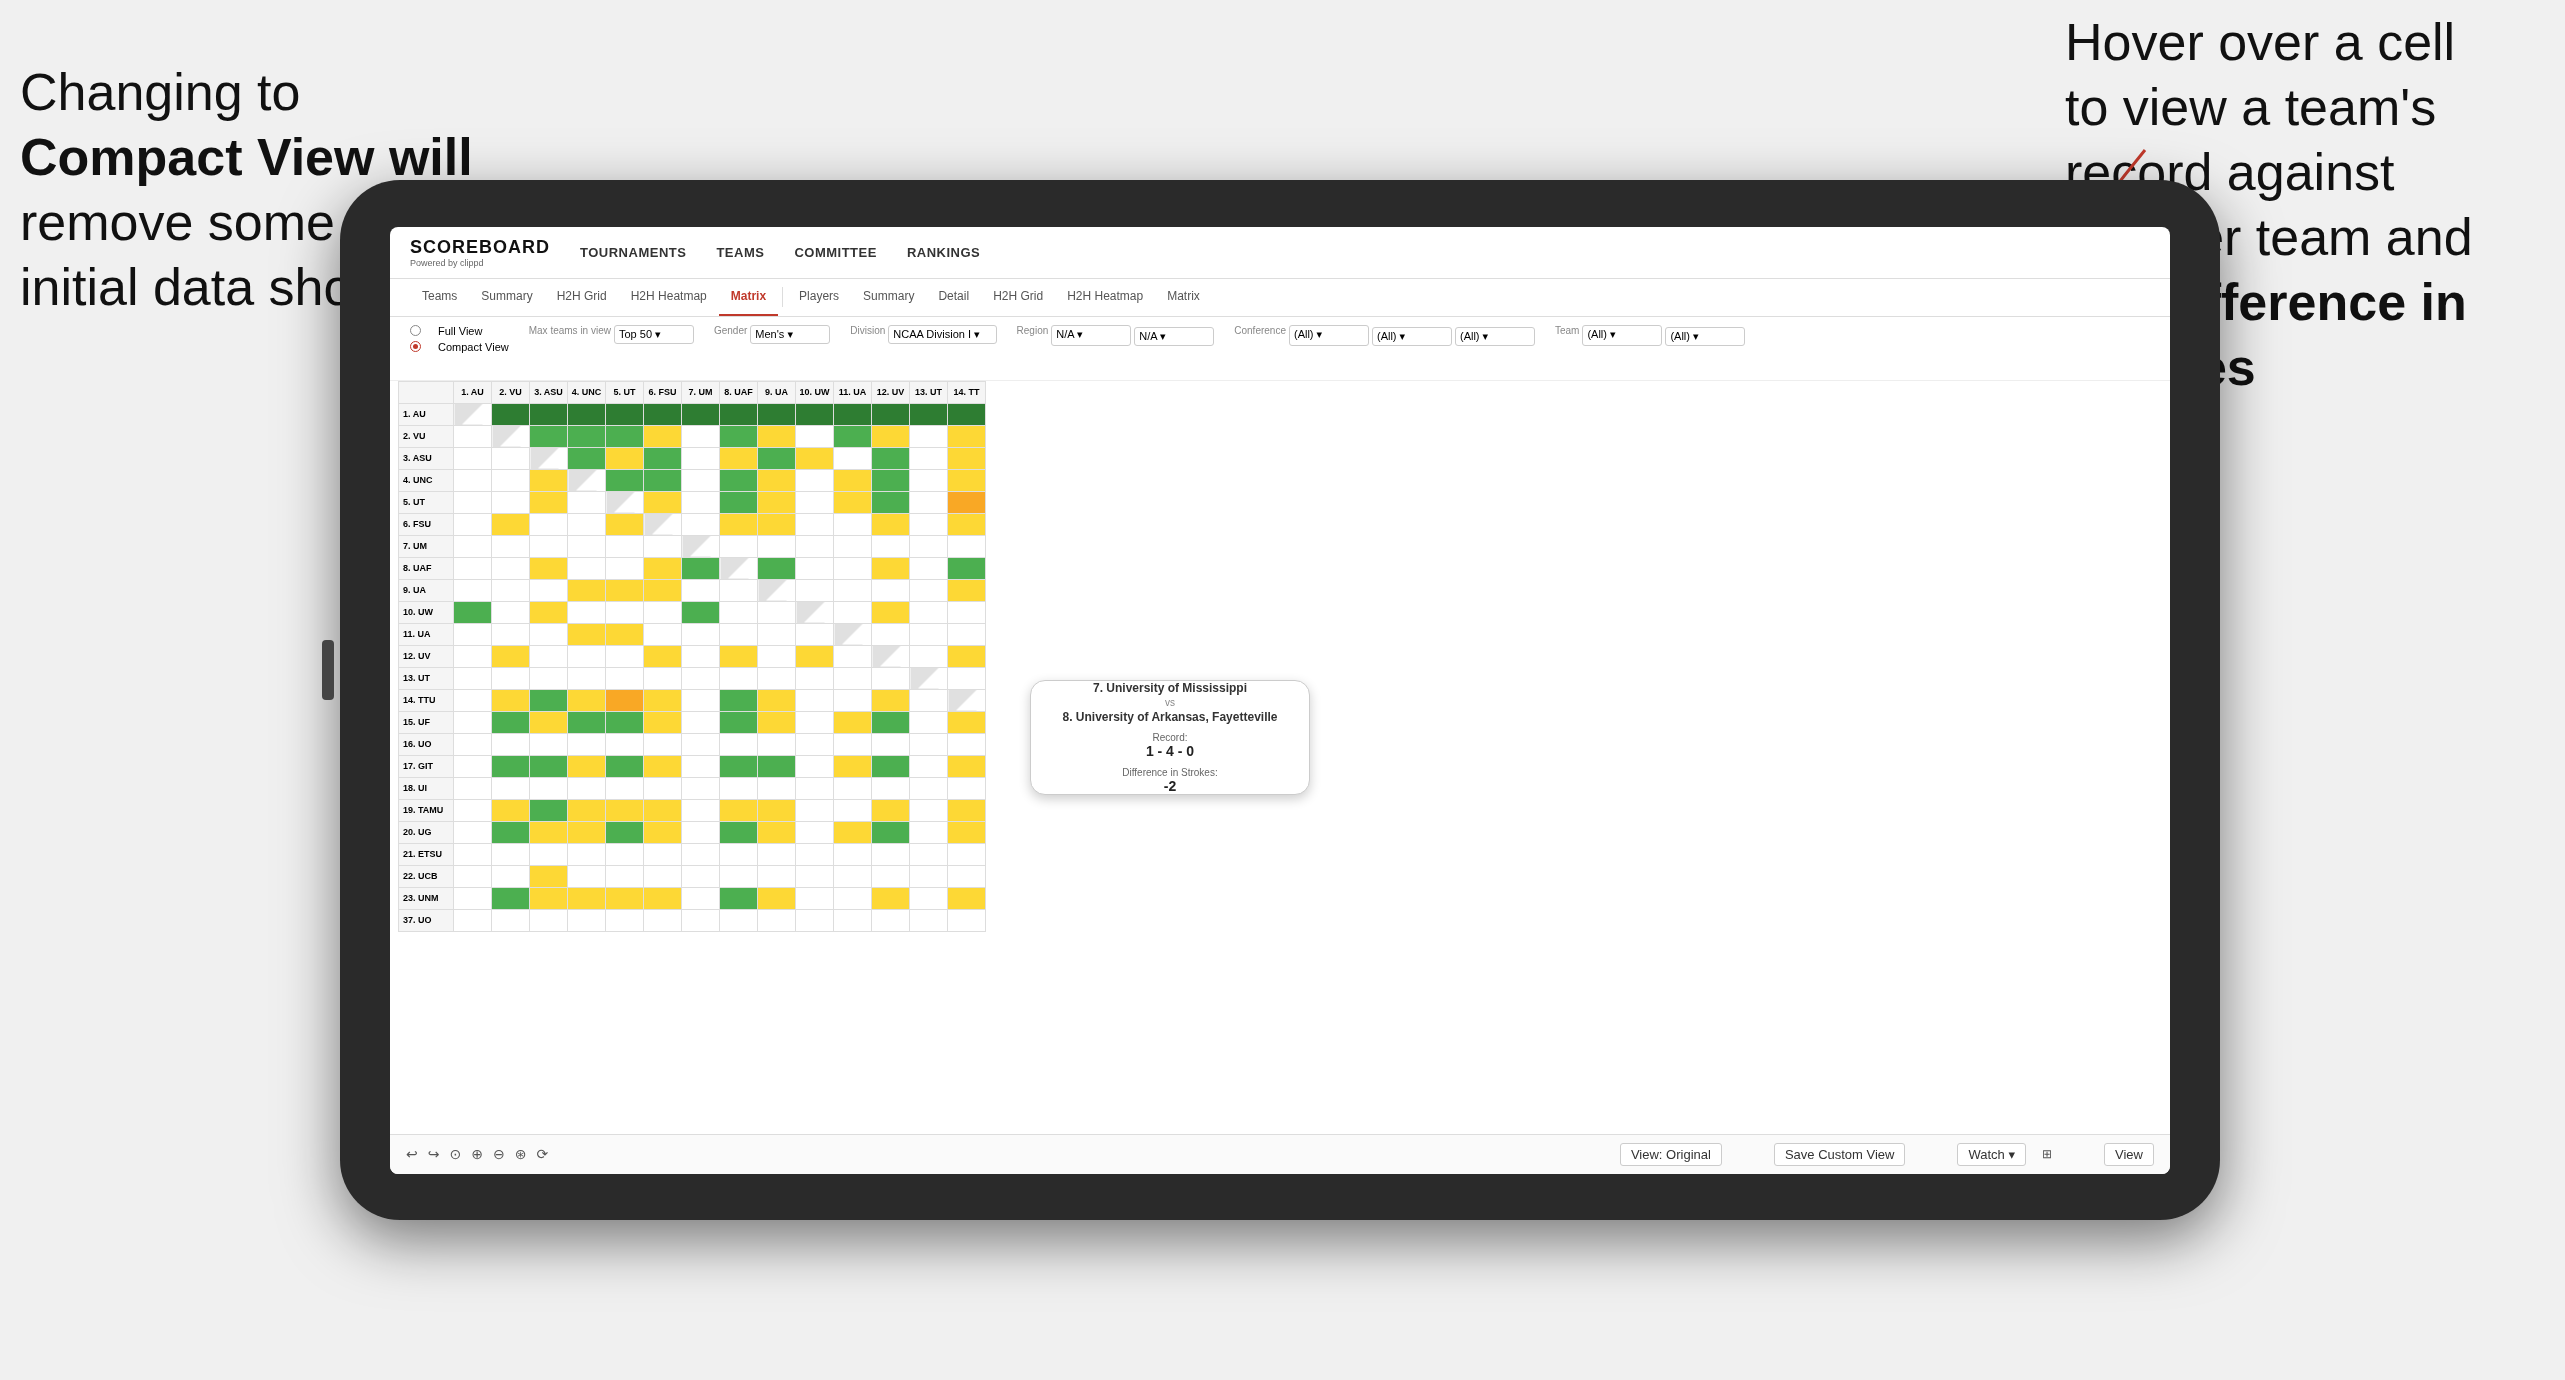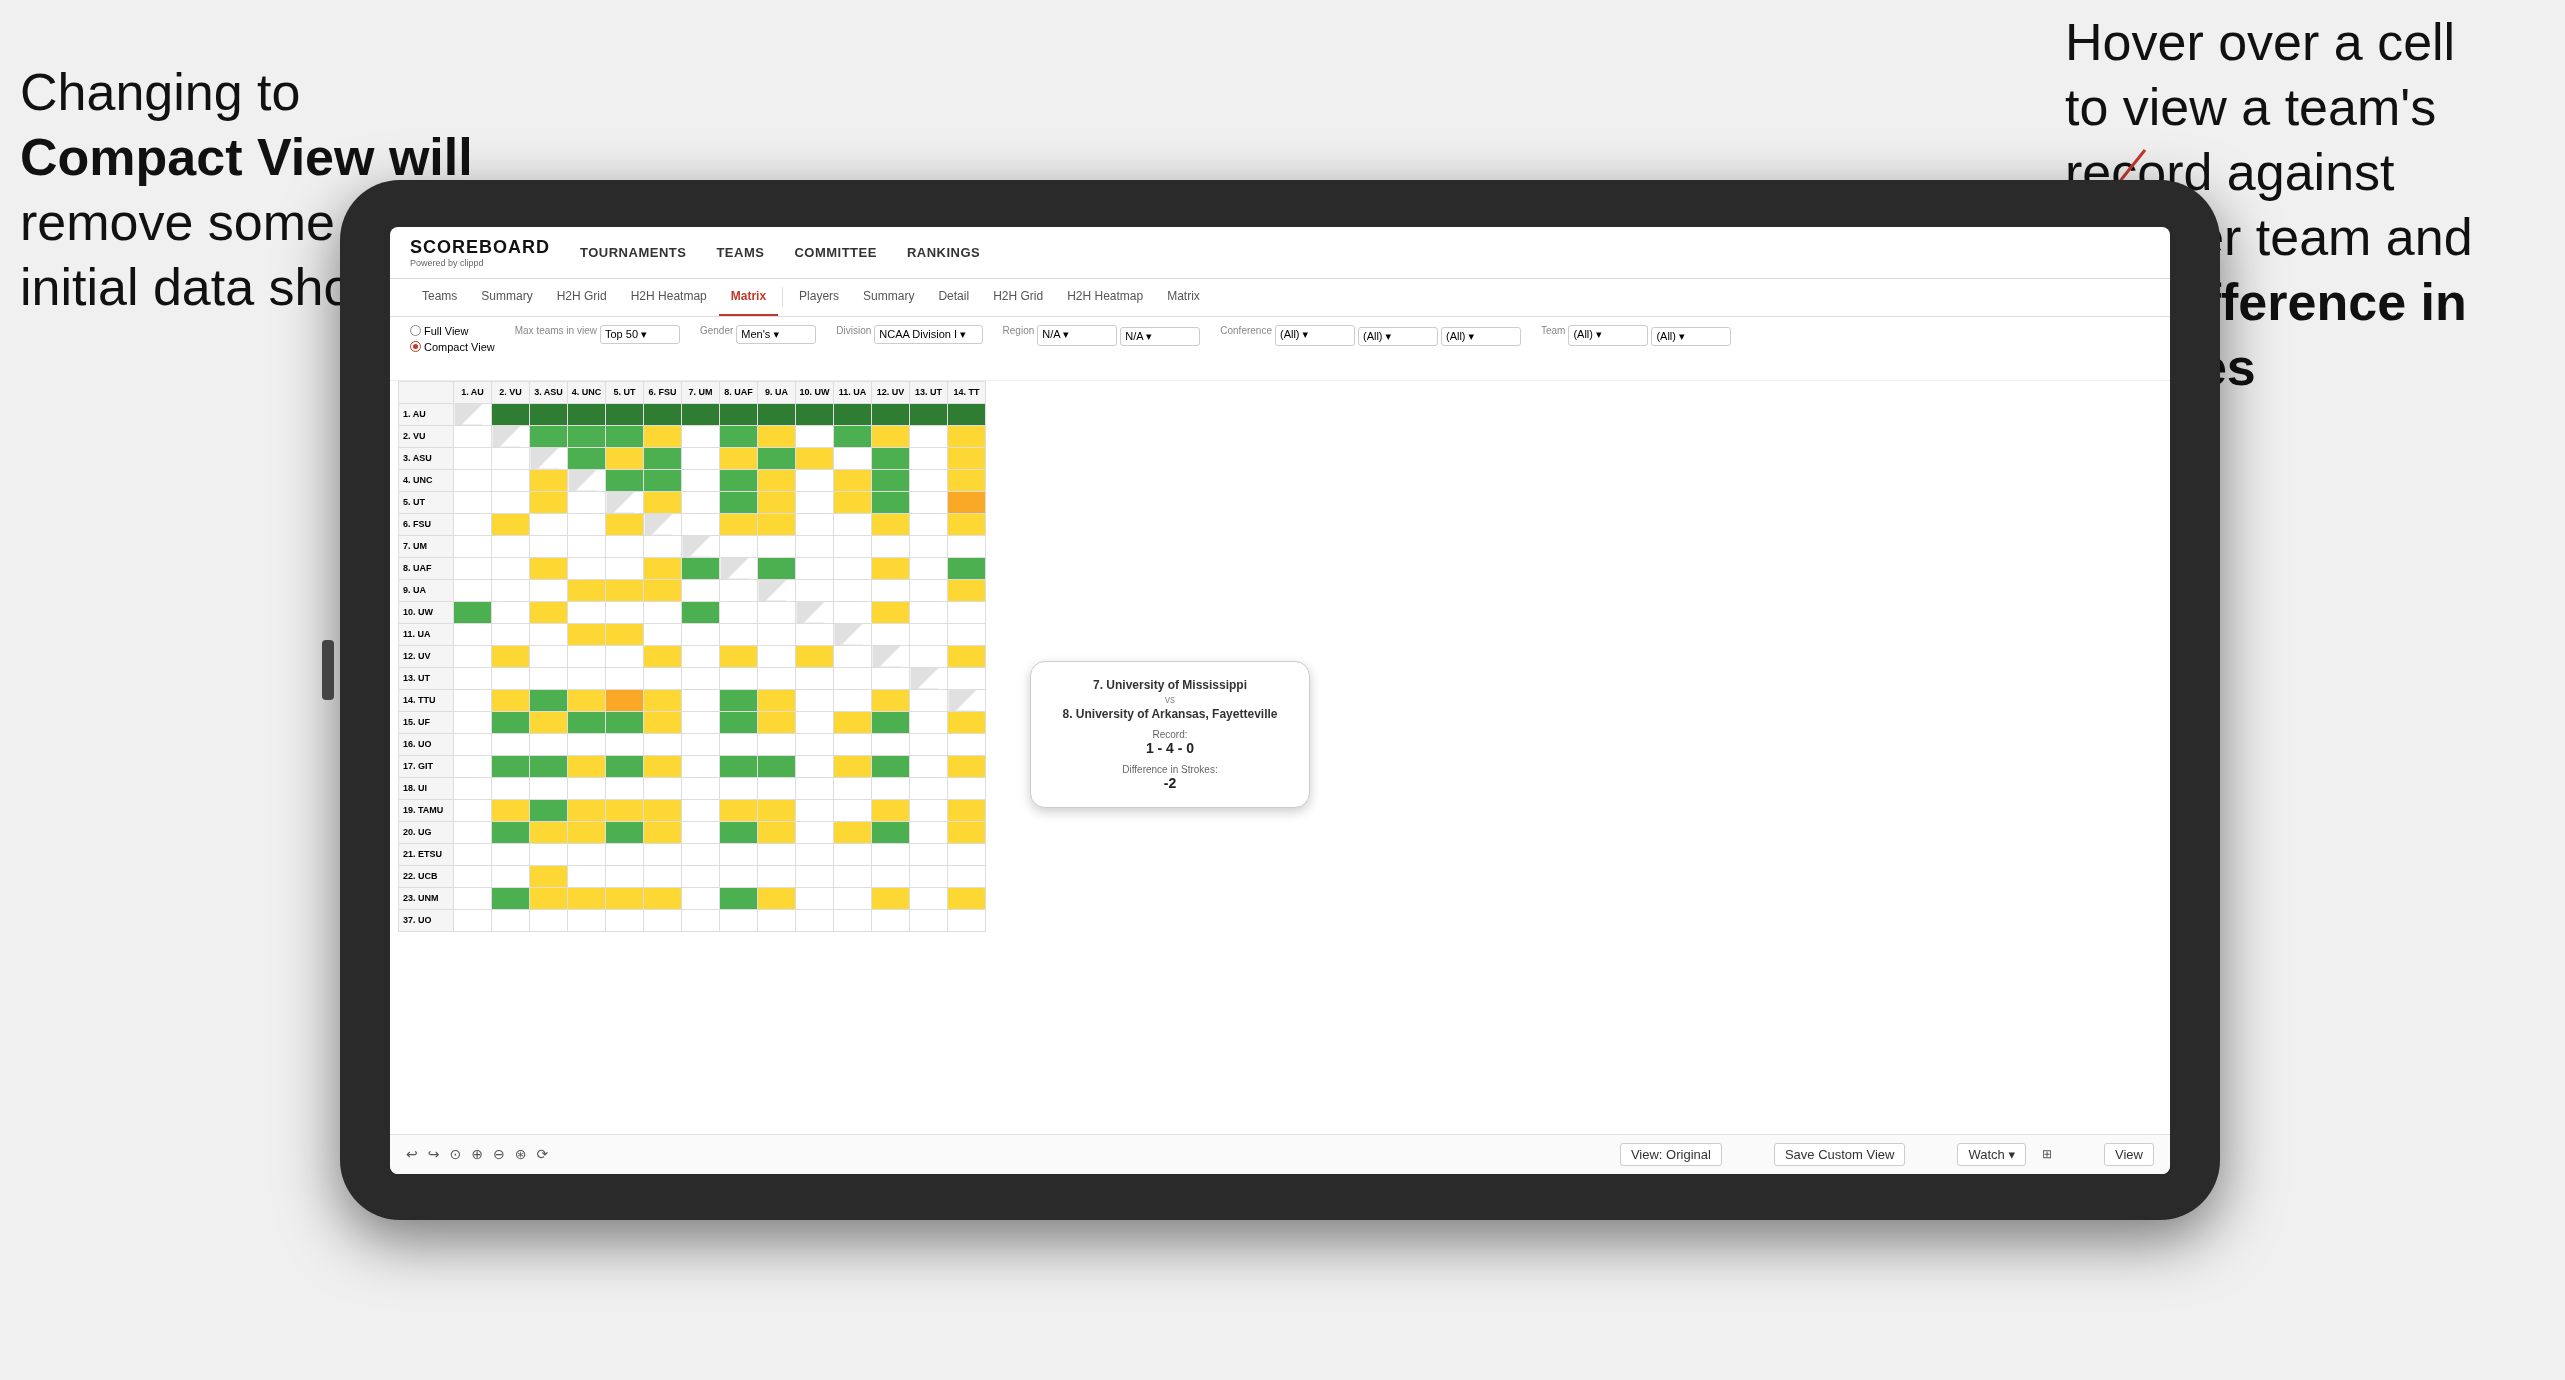--- a/index.html
+++ b/index.html
@@ -175,21 +175,21 @@
     }
     .view-options {
       display: flex;
       flex-direction: column;
       gap: 4px;
       font-size: 11px;
     }
     .radio-option {
       display: flex;
       align-items: center;
-      gap: 3px;
+      gap: 17px;
       cursor: pointer;
     }
     .radio-circle {
       width: 11px;
       height: 11px;
       border-radius: 50%;
       border: 1.5px solid #888;
       display: flex;
       align-items: center;
       justify-content: center;
@@ -265,28 +265,28 @@
     .cell-green-dark { background: #2e7d32; }
     .cell-green-med { background: #4caf50; }
     .cell-yellow { background: #fdd835; }
     .cell-gold { background: #f9a825; }
     .cell-white { background: #fff; }
     .cell-diagonal { background: linear-gradient(135deg, #e0e0e0 50%, #fff 50%); }
 
     
     .tooltip-popup {
       position: absolute;
-      top: 280px;
+      top: 299px;
       left: 640px;
       width: 280px;
       background: white;
       border: 1px solid #ccc;
       border-radius: 15px;
       box-shadow: 0 4px 12px rgba(0,0,0,0.2);
-      padding: 16px;
+      padding: 0;
       font-size: 11px;
       text-align: center;
       z-index: 10;
     }
     .tooltip-team1 {
       font-size: 12px;
       font-weight: 600;
       color: #333;
     }
     .tooltip-vs {

